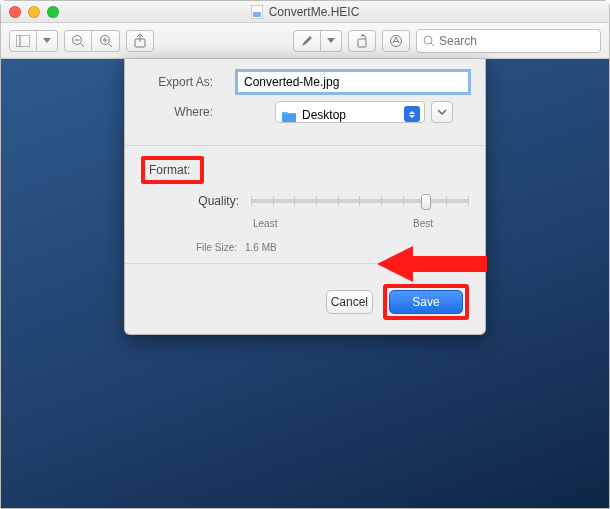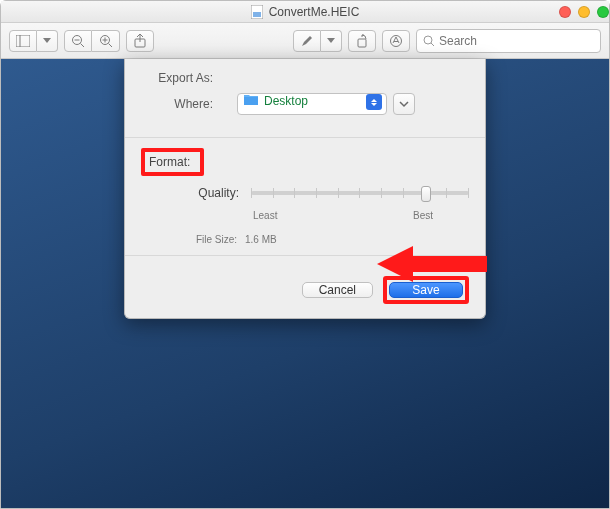--- a/index.html
+++ b/index.html
@@ -1,18 +1,18 @@
 <!DOCTYPE html>
 <html><head>
 <meta charset="utf-8">
 <style>
   * { box-sizing: border-box; margin: 0; padding: 0; font-family: -apple-system, "Helvetica Neue", Arial, sans-serif; }
   body { width: 610px; height: 509px; overflow: hidden; background: #fff; }
   .window { width: 610px; height: 509px; display: flex; flex-direction: column; border: 1px solid #bdbdbd; border-radius: 6px 6px 0 0; }
-  .titlebar { height: 22px; background: linear-gradient(#f6f6f6,#e7e7e7); border-bottom: 1px solid #cfcfcf; display: flex; align-items: center; position: relative; font-size: 12px; color: #4a4a4a; justify-content: flex-end; }
+  .titlebar { height: 22px; background: linear-gradient(#f6f6f6,#e7e7e7); border-bottom: 1px solid #cfcfcf; display: flex; align-items: center; position: relative; font-size: 12px; color: #4a4a4a; }
   .traffic { display: flex; gap: 7px; margin-left: 8px; }
   .tl { width: 12px; height: 12px; border-radius: 50%; border: 0.5px solid rgba(0,0,0,.15); }
   .tl.red { background:#ff5f57; } .tl.yellow{background:#ffbd2e;} .tl.green{background:#28c940;}
   .title-center { position: absolute; left: 0; right: 0; text-align: center; display: flex; justify-content: center; align-items: center; gap: 6px; pointer-events: none; }
   .doc-icon { width: 12px; height: 14px; }
   .toolbar { height: 36px; background: linear-gradient(#f7f7f7,#ececec); border-bottom: 1px solid #c8c8c8; display: flex; align-items: center; padding: 0 8px; gap: 6px; }
   .tb-group { display: flex; }
   .tb-btn { height: 22px; min-width: 28px; padding: 0 6px; background: linear-gradient(#fdfdfd,#f1f1f1); border: 1px solid #c0c0c0; display: flex; align-items: center; justify-content: center; color: #666; }
   .tb-group .tb-btn:first-child { border-radius: 4px 0 0 4px; }
   .tb-group .tb-btn:last-child { border-radius: 0 4px 4px 0; border-left: none; }
@@ -21,21 +21,21 @@
   .search-wrap { flex: 1; max-width: 220px; height: 24px; background: #fff; border: 1px solid #c0c0c0; border-radius: 4px; display: flex; align-items: center; padding: 0 6px; color: #9a9a9a; font-size: 12px; gap: 4px; }
   .search-wrap input { border: none; outline: none; flex: 1; font-size: 12px; color: #333; background: transparent; }
   .content-area { flex: 1; background: linear-gradient(160deg,#2f5a8f 0%, #1e3f69 60%, #0e2647 100%); position: relative; }
   .sheet { position: absolute; top: 0; left: 50%; transform: translateX(-50%); width: 362px; background: #eeeeee; border: 1px solid #b8b8b8; border-top: none; box-shadow: 0 6px 20px rgba(0,0,0,.4); border-radius: 0 0 6px 6px; padding-bottom: 14px; }
   .form-zone { padding: 12px 16px 10px 16px; }
   .row { display: flex; align-items: center; margin-bottom: 8px; }
   .lbl { width: 96px; text-align: right; font-size: 12px; color: #5a5a5a; padding-right: 24px; }
   .field { flex: 1; display: flex; align-items: center; gap: 6px; }
   .text-input { height: 22px; border: 1px solid #b7b7b7; background: #fff; font-size: 12px; padding: 0 6px; flex: 1; border-radius: 0; }
   .text-input.focused { outline: 3px solid #8db7e9; outline-offset: -1px; }
-  .popup { height: 22px; background: #fff; border: 1px solid #c2c2c2; border-radius: 4px; display: flex; align-items: flex-start; padding: 0 4px 0 6px; font-size: 12px; color: #15803d; gap: 6px; }
+  .popup { height: 22px; background: #fff; border: 1px solid #c2c2c2; border-radius: 4px; display: flex; align-items: flex-end; padding: 0 4px 0 6px; font-size: 12px; color: #000000; gap: 6px; margin-left: 38px; }
   .popup .caret { width: 16px; height: 16px; background: #2f72e7; border-radius: 3px; display: flex; flex-direction: column; align-items: center; justify-content: center; gap: 1px; margin-left: auto; }
   .caret .tri-up, .caret .tri-down { width:0;height:0;border-left:3px solid transparent;border-right:3px solid transparent; }
   .caret .tri-up { border-bottom:3px solid #fff; }
   .caret .tri-down { border-top:3px solid #fff; }
   .where-popup { width: 150px; }
   .disclose { width: 22px; height: 22px; background: linear-gradient(#fdfdfd,#efefef); border:1px solid #c0c0c0; border-radius:4px; display:flex; align-items:center; justify-content:center; }
   .folder-icon { width:14px; height:11px; }
   .divider { height: 1px; background: #d8d8d8; margin: 4px 0 10px 0; }
   .format-zone { padding: 0 16px 6px 16px; }
   .fmt-row { display: flex; align-items: center; gap: 6px; margin-bottom: 8px; }
@@ -44,21 +44,21 @@
   .highlight-red { border: 4px solid #ff1a1a; border-radius: 2px; padding: 3px 4px; display:inline-flex; align-items:center; gap:6px; }
   .slider-wrap { flex: 1; position: relative; height: 18px; display:flex; align-items:center; }
   .slider-track { flex:1; height:4px; background:#d0d0d0; border-radius:2px; position:relative; }
   .slider-tick-row { display:flex; justify-content:space-between; position:absolute; left:0; right:0; top:-3px; }
   .slider-tick-row span { width:1px; height:10px; background:#c8c8c8; display:block; }
   .slider-thumb { position:absolute; top:-5px; width:10px; height:16px; background:linear-gradient(#fff,#e8e8e8); border:1px solid #aaa; border-radius:3px; }
   .slider-labels { display:flex; justify-content:space-between; font-size:10px; color:#777; margin: 2px 0 13px 112px; width: 180px; }
   .fs-row { display:flex; align-items:center; font-size:10px; color:#777; }
   .fs-row .fs-label { width:104px; text-align:right; padding-right:8px; }
   .button-row { display:flex; justify-content:flex-end; gap:10px; padding: 10px 16px 0 16px; align-items:center; }
-  .btn { height: 16px; padding: 0 16px; border-radius: 5px; font-size: 12px; border:1px solid #c0c0c0; background:linear-gradient(#fefefe,#efefef); color:#333; display:flex; align-items:center; justify-content:center; }
+  .btn { height: 24px; padding: 0 4px; border-radius: 5px; font-size: 12px; border:1px solid #c0c0c0; background:linear-gradient(#fefefe,#efefef); color:#333; display:flex; align-items:center; justify-content:center; }
   .btn.primary { background: linear-gradient(#4d97ff,#1f6fe8); border-color:#1a5fd0; color:#fff; min-width:74px; }
   .save-highlight { border:4px solid #ff1a1a; border-radius:3px; padding:2px; }
   .arrow { position:absolute; top:183px; right:-2px; width:110px; height:44px; pointer-events:none; }
   svg { display:block; }
 </style>
 </head>
 <body>
 
 <div class="window">
   <div class="titlebar">
@@ -148,20 +148,23 @@
       <input type="text" placeholder="Search" style="">
     </div>
   </div>
 
   <div class="content-area">
     <div class="sheet">
 
       <div class="form-zone">
         <div class="row">
           <div class="lbl">Export As:</div>
+          <div class="field">
+              <input class="text-input focused" value="Converted-Me.jpg" style="">
+            </div>
         </div>
         <div class="row">
           <div class="lbl">Where:</div>
           <div class="field">
             <div class="popup where-popup">
               <svg class="folder-icon" viewBox="0 0 14 11">
                   <path d="M0 1 L5 1 L6 2 L14 2 L14 11 L0 11 Z" fill="#62b1f6"></path>
                   <rect x="0" y="3" width="14" height="8" fill="#4aa0f0"></rect>
                 </svg>
               <span>Desktop</span>

